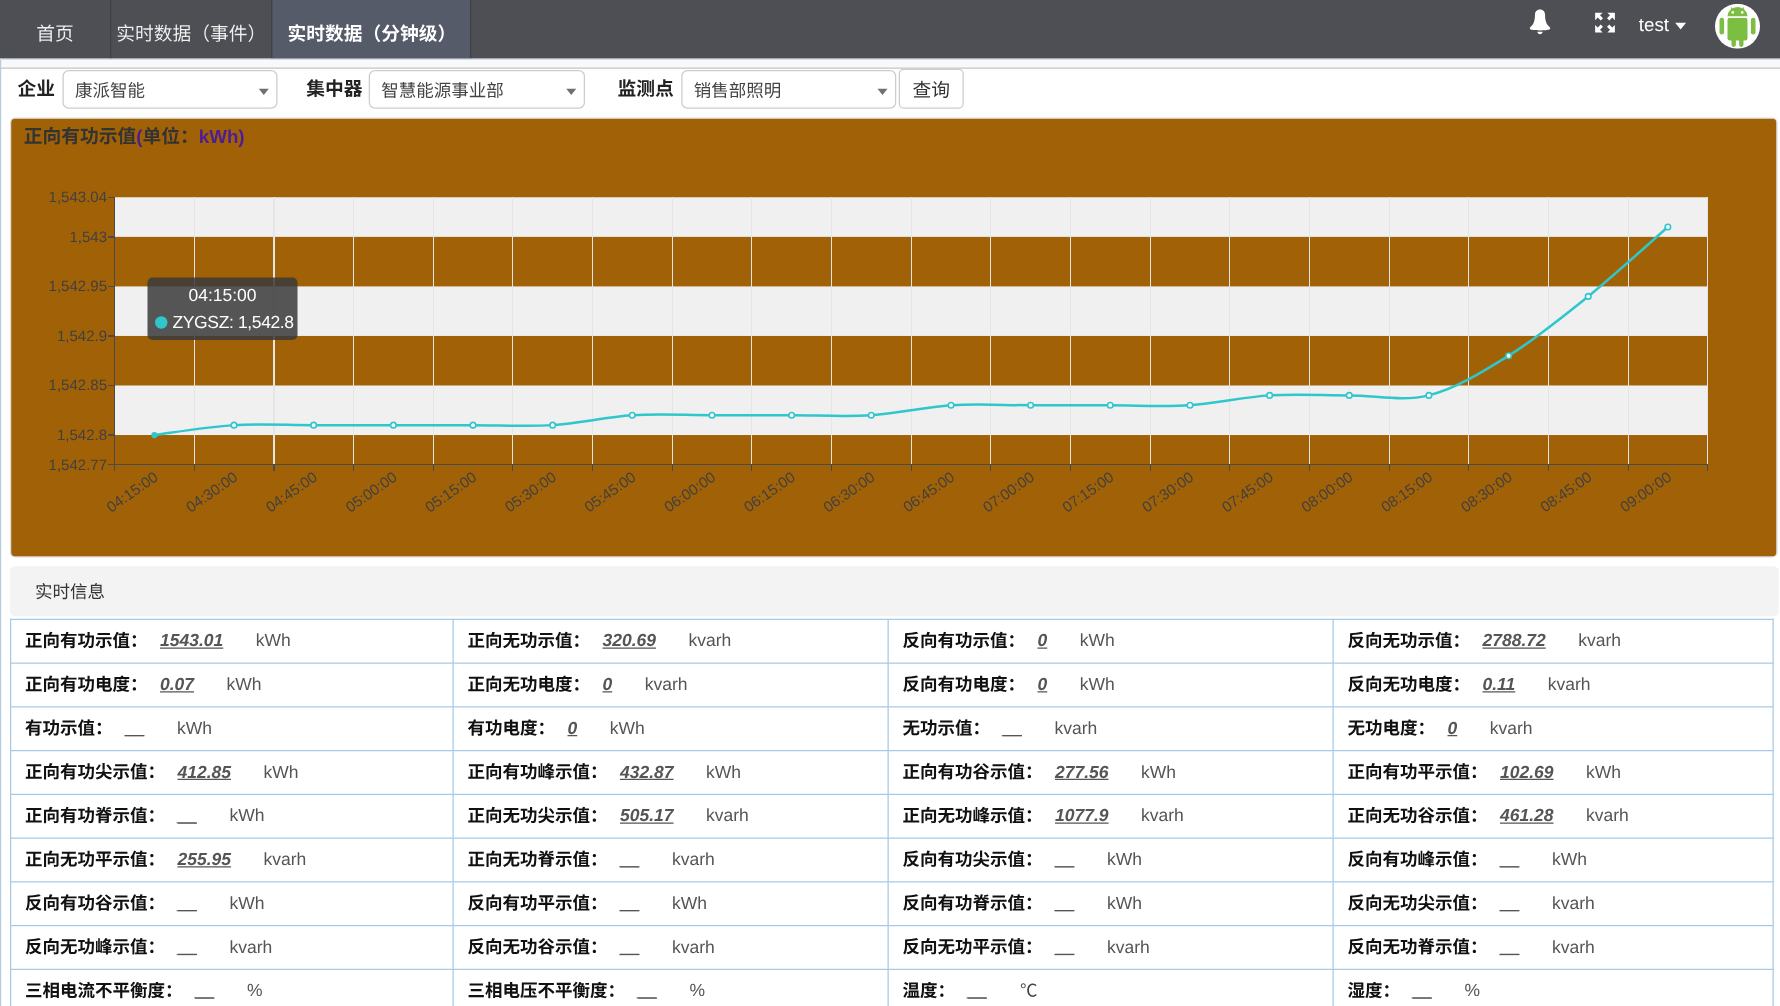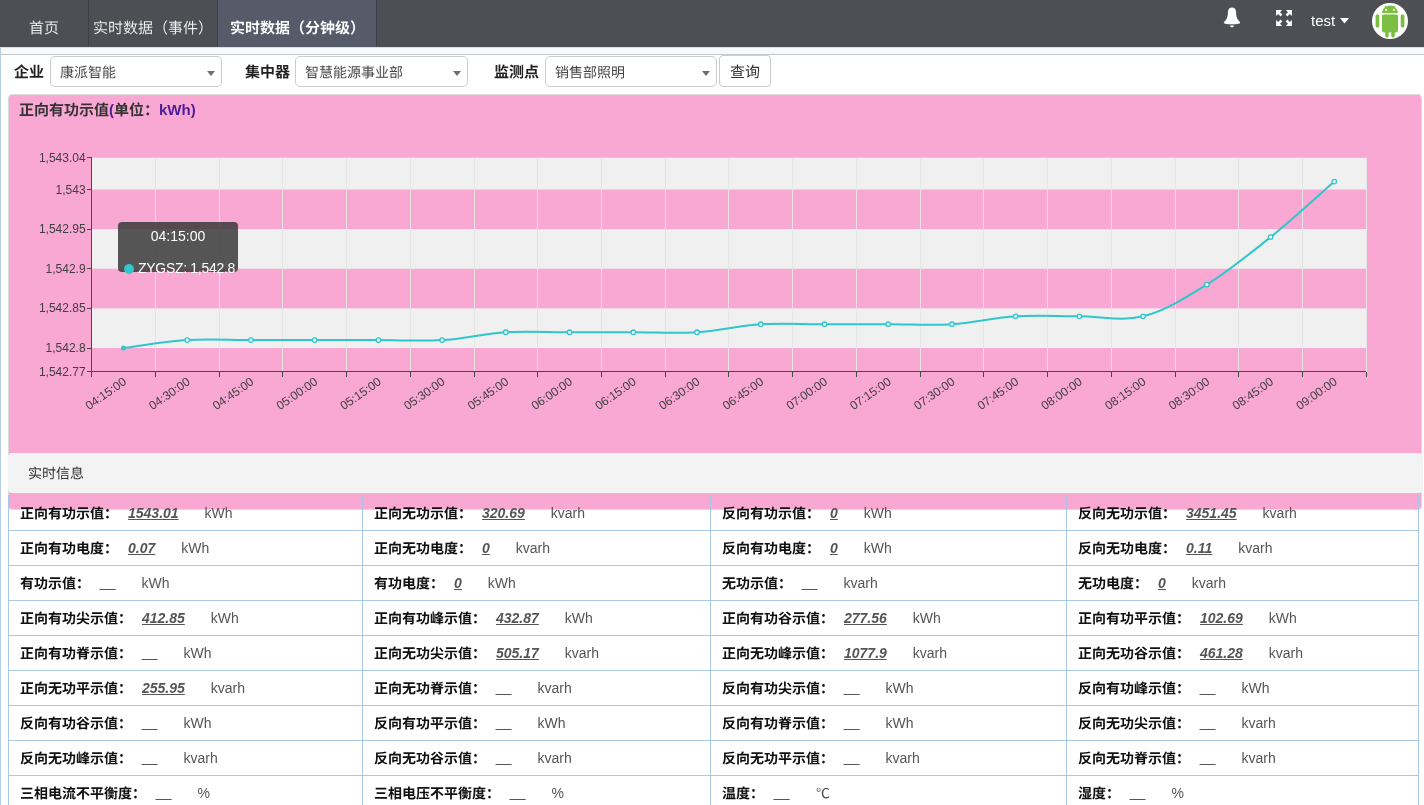--- a/index.html
+++ b/index.html
@@ -9,26 +9,26 @@
 .tab{position:absolute;top:0;height:47px;display:flex;align-items:center;justify-content:center;}
 .tabline{position:absolute;top:0;width:1px;height:47px;background:#3e4045;}
 #strip{position:absolute;left:0;top:47px;width:1424px;height:8px;box-sizing:border-box;
 background:#f8f9fa;border-top:1px solid #d7e0ea;border-bottom:1px solid #c5c6c8;}
 .sel{position:absolute;top:56px;height:31px;box-sizing:border-box;border:1px solid #ccc;border-radius:5px;
 background:#fff;display:flex;align-items:center;padding-left:9px;}
 .arr{position:absolute;right:6px;top:14px;width:0;height:0;border-left:4.5px solid transparent;
 border-right:4.5px solid transparent;border-top:5.5px solid #707070;}
 #btn{position:absolute;left:719px;top:55px;width:52px;height:32px;box-sizing:border-box;
 border:1px solid #ccc;border-radius:4px;background:#fff;display:flex;align-items:center;justify-content:center;}
-#card{position:absolute;left:8px;top:94px;width:1414px;height:416px;box-sizing:border-box;
-border:1px solid #dcdcdc;border-radius:4px;background:#f9a8d4;}
+#card{position:absolute;left:8px;top:94px;width:1414px;height:352px;box-sizing:border-box;
+border:1px solid #dcdcdc;border-radius:4px;background:#a16207;}
 #tooltip{position:absolute;left:118px;top:222px;width:120px;height:50px;box-sizing:border-box;
 background:rgba(58,58,58,0.85);border-radius:4px;color:#fff;font-size:14px;padding:5px 6px;}
 #tooltip .l1{text-align:center;line-height:19px;}
-#tooltip .l2{margin-top:13px;line-height:19px;white-space:nowrap;letter-spacing:-0.3px;}
+#tooltip .l2{margin-top:2px;line-height:19px;white-space:nowrap;letter-spacing:-0.3px;}
 #tooltip .dot{display:inline-block;width:10px;height:10px;border-radius:5px;background:#2fc6cc;margin-right:4px;vertical-align:-1px;}
 #rthead{position:absolute;left:8px;top:453px;width:1415px;height:40px;background:#f3f3f4;border-radius:4px;
 display:flex;align-items:center;padding-left:20px;box-sizing:border-box;}
 #rtbl{position:absolute;left:8px;top:495px;border-collapse:collapse;table-layout:fixed;width:1410px;}
 #rtbl td{border:1px solid #a7c9e6;height:34px;padding:0 0 0 11px;vertical-align:middle;white-space:nowrap;}
 #rtbl .v{font-style:italic;text-decoration:underline;color:#555;font-size:14px;margin-left:10px;font-weight:bold;}
 #rtbl .v.e{letter-spacing:0px;}
 #rtbl .u{color:#555;font-size:14px;margin-left:26px;}
 #pageline{position:absolute;left:0;top:48px;width:1px;height:757px;background:#b6cde0;}
 </style></head><body>
@@ -409,21 +409,21 @@
               <use href="#bff1a" x="6.000"></use>
             </svg><span class="v">0</span><span class="u">kWh</span></td>
           <td><svg class="z" style="width:98.0px;height:14px;vertical-align:-0.12em;fill:#111;" viewBox="0 -0.88 7.000 1">
               <use href="#b53cd" x="0.000"></use>
               <use href="#b5411" x="1.000"></use>
               <use href="#b65e0" x="2.000"></use>
               <use href="#b529f" x="3.000"></use>
               <use href="#b793a" x="4.000"></use>
               <use href="#b503c" x="5.000"></use>
               <use href="#bff1a" x="6.000"></use>
-            </svg><span class="v">3451.45</span><span class="u">kvarh</span></td>
+            </svg><span class="v">2788.72</span><span class="u">kvarh</span></td>
         </tr>
         <tr>
           <td><svg class="z" style="width:98.0px;height:14px;vertical-align:-0.12em;fill:#111;" viewBox="0 -0.88 7.000 1">
               <use href="#b6b63" x="0.000"></use>
               <use href="#b5411" x="1.000"></use>
               <use href="#b6709" x="2.000"></use>
               <use href="#b529f" x="3.000"></use>
               <use href="#b7535" x="4.000"></use>
               <use href="#b5ea6" x="5.000"></use>
               <use href="#bff1a" x="6.000"></use>

